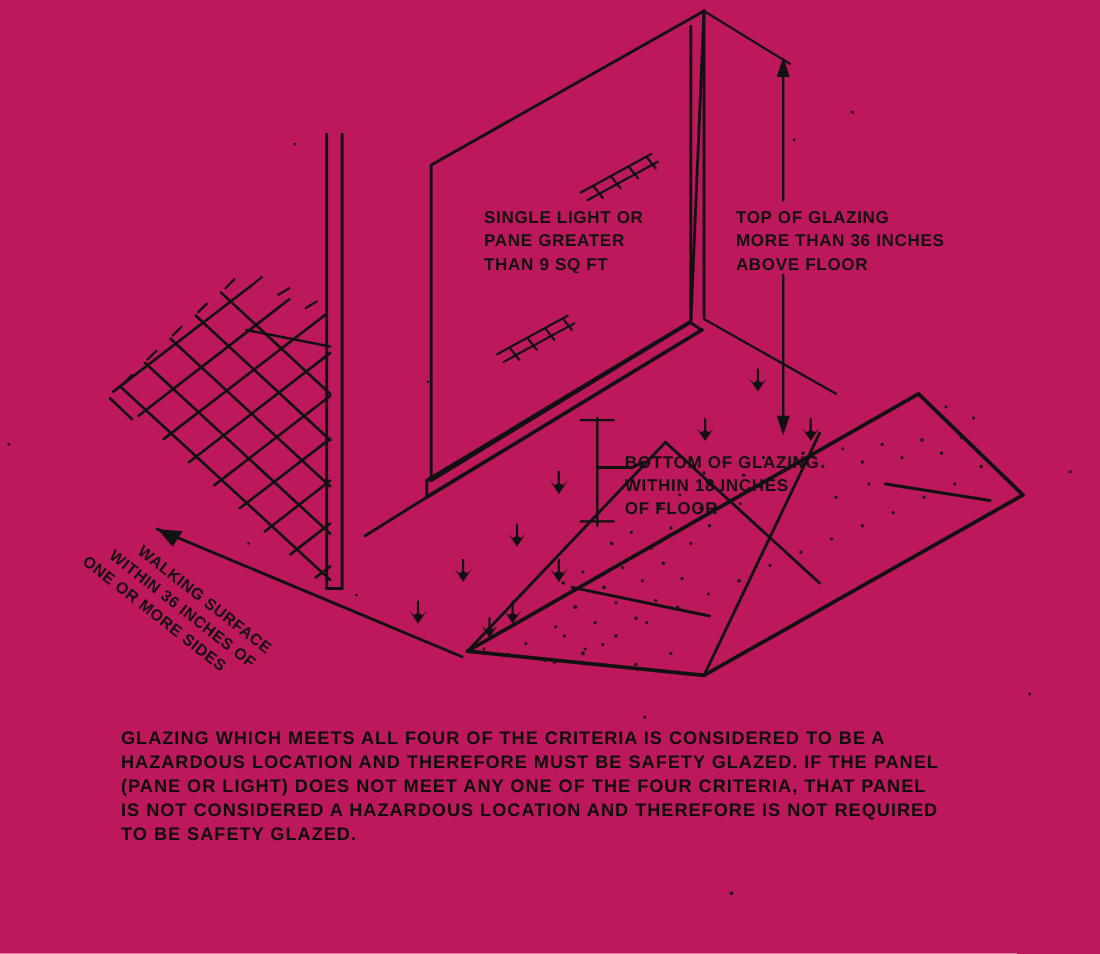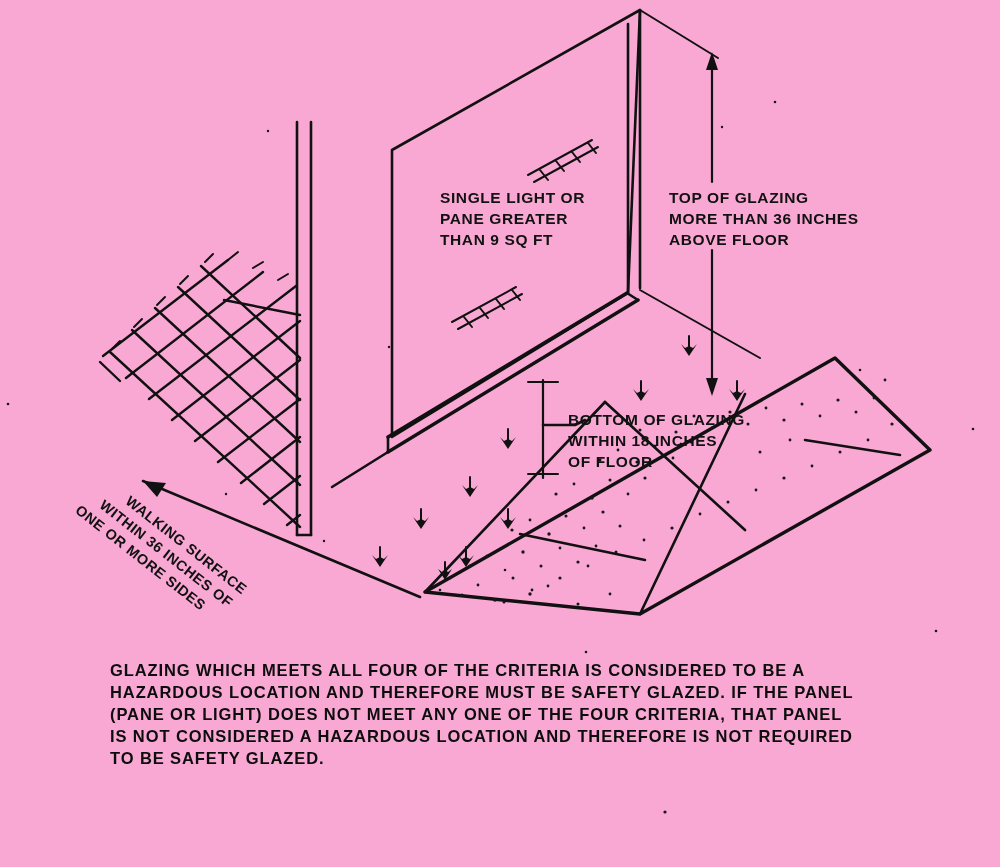--- a/index.html
+++ b/index.html
@@ -12,21 +12,21 @@
     width: 1000px;
     height: 867px;
     font-family: "Liberation Sans", sans-serif;
     color: #000000;
     overflow: hidden;
   }
   #page {
     position: relative;
     width: 1000px;
     height: 867px;
-    background: #f9a8d4;
+    background: #be185d;
   }
   #diagram {
     position: absolute;
     left: 0;
     top: 0;
     width: 1000px;
     height: 867px;
   }
   .dgm-label {
     font-family: "Liberation Sans", sans-serif;

